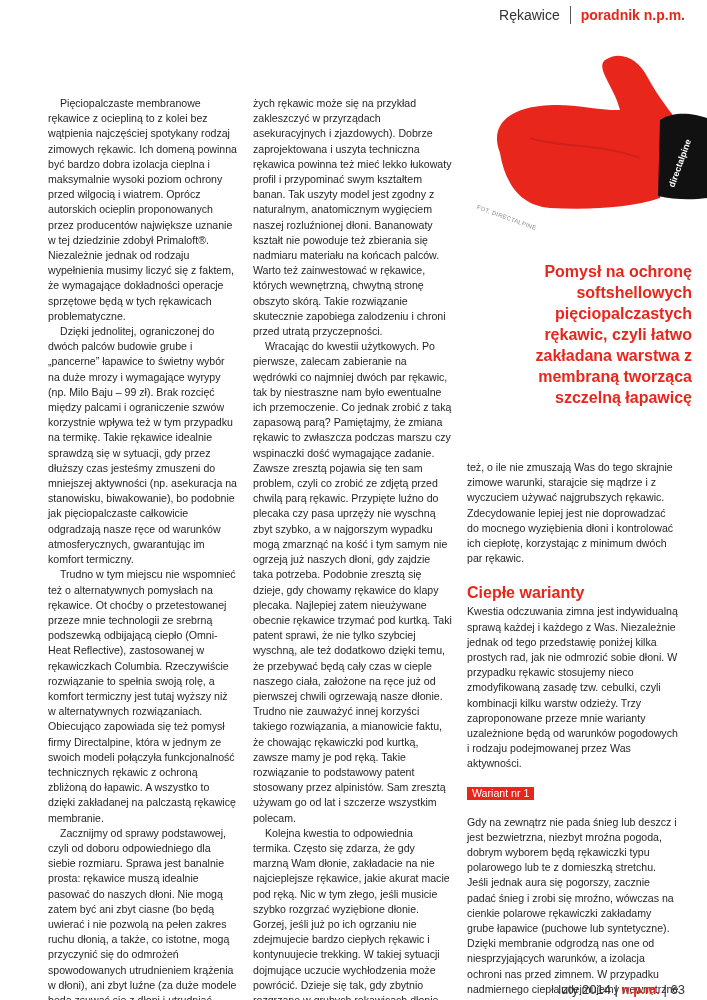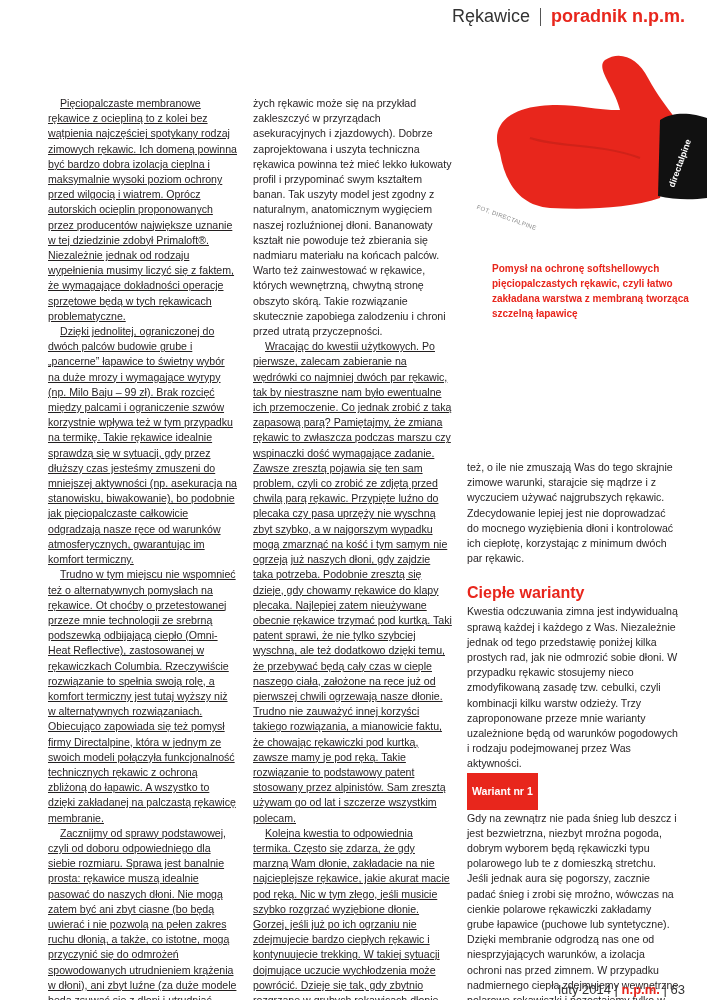--- a/index.html
+++ b/index.html
@@ -1,31 +1,31 @@
 <!DOCTYPE html>
 <html><head>
 <meta charset="utf-8">
 <style>
   html, body { margin:0; padding:0; background:#fff; }
   body { width:707px; height:1000px; position:relative; overflow:hidden; font-family:"Liberation Sans", sans-serif; color:#231f20; }
-  .header { position:absolute; top:6px; right:22px; font-size:18px; display:flex; align-items:center; }
+  .header { position:absolute; top:6px; right:22px; font-size:14px; display:flex; align-items:center; }
   .header .sec { color:#333; }
   .header .sep { display:inline-block; width:1px; height:18px; background:#555; margin:0 10px; }
   .header .brand { color:#e8261c; font-weight:bold; }
   .col { position:absolute; font-size:10.6px; line-height:15.2px; }
   .col p { margin:0; text-align:left; }
-  .col p.ind { text-indent:12px;text-decoration:underline; }
+  .col p.ind { text-indent:12px; }
   #col1 { left:48px; top:96px; width:190px; }
   #col2 { left:253px; top:96px; width:200px; }
   #col3 { left:467px; top:460px; width:212px; }
   h2 { color:#e8261c; font-size:16px; font-weight:bold; margin:18px 0 2px 0; line-height:18px; }
-  .badge { display:inline-block; background:#e8261c; color:#fff; font-weight:bold; font-size:10.6px; padding:12px 5px; line-height:13px; margin:1px 0; }
+  .badge { display:inline-block; background:#e8261c; color:#fff; font-weight:normal; font-size:10.6px; padding:0 5px; line-height:13px; margin:15px 0; }
   .photo { position:absolute; left:470px; top:48px; width:237px; height:170px; }
   .credit { position:absolute; left:478px; top:204px; font-size:6px; color:#888; transform:rotate(20deg); transform-origin:left top; letter-spacing:0.3px; }
-  .caption { position:absolute; left:492px; top:261px; width:200px; color:#e8261c; font-weight:bold; font-size:10px; line-height:15px; text-align:left; }
+  .caption { position:absolute; left:492px; top:261px; width:200px; color:#e8261c; font-weight:bold; font-size:16px; line-height:21px; text-align:right; }
   .footer { position:absolute; right:22px; top:982px; font-size:13px; color:#333; }
   .footer .brand { color:#e8261c; font-weight:bold; }
 </style>
 </head>
 <body>
 
 <div class="header">
   <span class="sec">Rękawice</span>
   <span class="sep"></span>
   <span class="brand">poradnik n.p.m.</span>

